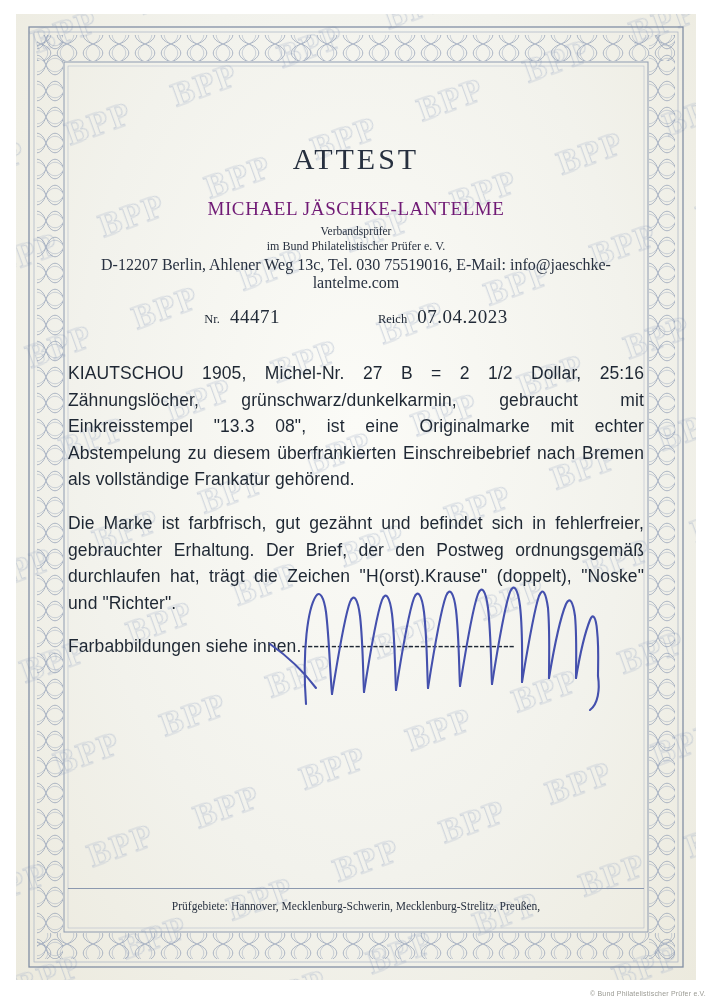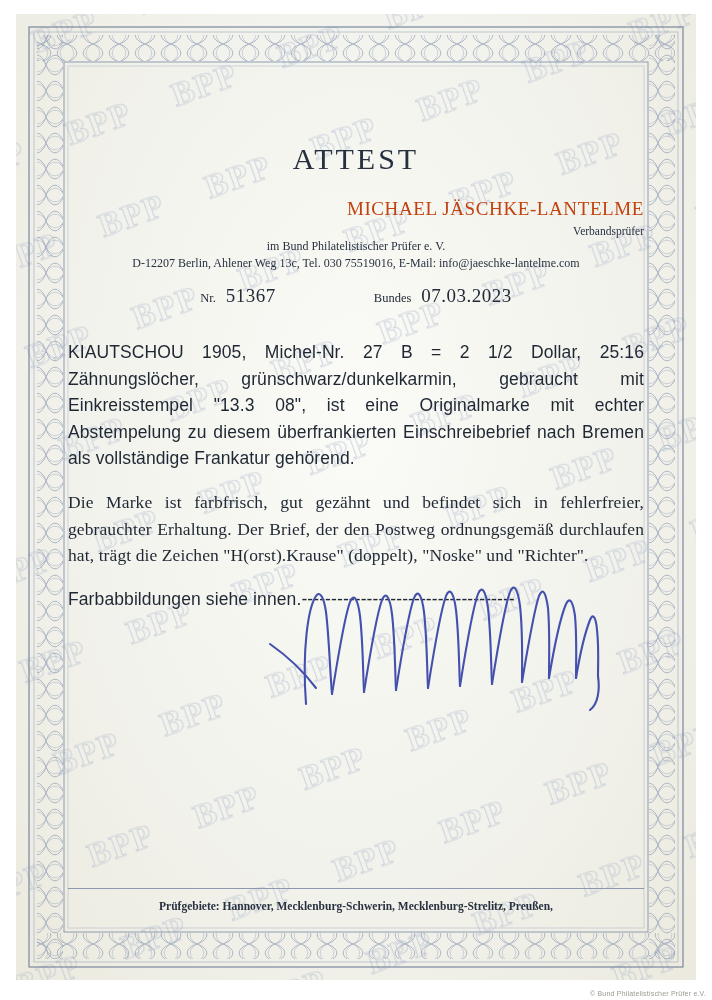--- a/index.html
+++ b/index.html
@@ -73,41 +73,41 @@
     margin-top: 76px;
     text-align: center;
     font-size: 30px;
     letter-spacing: 3px;
     color: #27303f;
     font-family: "Liberation Serif", serif;
   }
 
   .expert-name {
     margin-top: 22px;
-    text-align: right;
+    text-align: center;
     font-size: 19px;
     letter-spacing: .6px;
-    color: #c2410c;
+    color: #701a75;
   }
   .expert-role {
     margin-top: 5px;
-    text-align: right;
+    text-align: center;
     font-size: 11.5px;
     color: #283140;
   }
   .expert-assoc {
     margin-top: 2px;
     text-align: center;
     font-size: 12px;
     color: #283140;
   }
   .expert-address {
     margin-top: 2px;
     text-align: center;
-    font-size: 12px;
+    font-size: 16px;
     color: #283140;
   }
 
   .meta-row {
     margin-top: 14px;
     display: flex;
     justify-content: center;
     align-items: baseline;
     gap: 10px;
     color: #222b38;
@@ -123,21 +123,21 @@
 
   .body-text {
     margin-top: 32px;
     font-size: 17.5px;
     line-height: 1.52;
     color: #1e2733;
     text-align: justify;
     font-family: "Liberation Sans", sans-serif;
     letter-spacing: .1px;
   }
-  .body-text.p2 { margin-top: 17px; font-family: Liberation Serif, serif; }
+  .body-text.p2 { margin-top: 17px; }
   .body-text.p3 { margin-top: 17px; }
 
   
   .signature {
     position: absolute;
     left: 230px;
     top: 540px;
     width: 380px;
     height: 180px;
     pointer-events: none;
@@ -154,21 +154,20 @@
   }
   .footer-rule {
     width: 100%;
     height: 1px;
     background: #8c99af;
     margin-bottom: 9px;
   }
   .footer-line {
     font-size: 11.5px;
     line-height: 1.55;
-    font-weight: bold;
   }
   .footer-line.last {
     margin-top: 4px;
     font-size: 11.5px;
     color: #2b3a58;
   }
 
   .corner-credit {
     position: absolute;
     right: 6px;
@@ -225,24 +224,24 @@
 
       <div class="doc-title">ATTEST</div>
 
       <div class="expert-name">MICHAEL JÄSCHKE-LANTELME</div>
       <div class="expert-role">Verbandsprüfer</div>
       <div class="expert-assoc">im Bund Philatelistischer Prüfer e. V.</div>
       <div class="expert-address">D-12207 Berlin, Ahlener Weg 13c, Tel. 030 75519016, E-Mail: info@jaeschke-lantelme.com</div>
 
       <div class="meta-row">
         <span class="meta-label">Nr.</span>
-        <span class="meta-value">51367</span>
+        <span class="meta-value">44471</span>
         <span class="meta-gap"></span>
-        <span class="meta-label">Bundes</span>
-        <span class="meta-value">07.03.2023</span>
+        <span class="meta-label">Reich</span>
+        <span class="meta-value">07.04.2023</span>
       </div>
 
       <div class="body-text p1">KIAUTSCHOU 1905, Michel-Nr. 27 B = 2 1/2 Dollar, 25:16 Zähnungslöcher, grünschwarz/dunkelkarmin, gebraucht mit Einkreisstempel "13.3 08", ist eine Originalmarke mit echter Abstempelung zu diesem überfrankierten Einschreibebrief nach Bremen als vollständige Frankatur gehörend.</div>
       <div class="body-text p2">Die Marke ist farbfrisch, gut gezähnt und befindet sich in fehlerfreier, gebrauchter Erhaltung. Der Brief, der den Postweg ordnungsgemäß durchlaufen hat, trägt die Zeichen "H(orst).Krause" (doppelt), "Noske" und "Richter".</div>
       <div class="body-text p3">Farbabbildungen siehe innen.------------------------------------</div>
 
     </div>
 
     <svg class="signature" width="380" height="180" viewBox="0 0 380 180" xmlns="http://www.w3.org/2000/svg">
       <g fill="none" stroke="#4450ad" stroke-width="2.1" stroke-linecap="round" stroke-linejoin="round">

